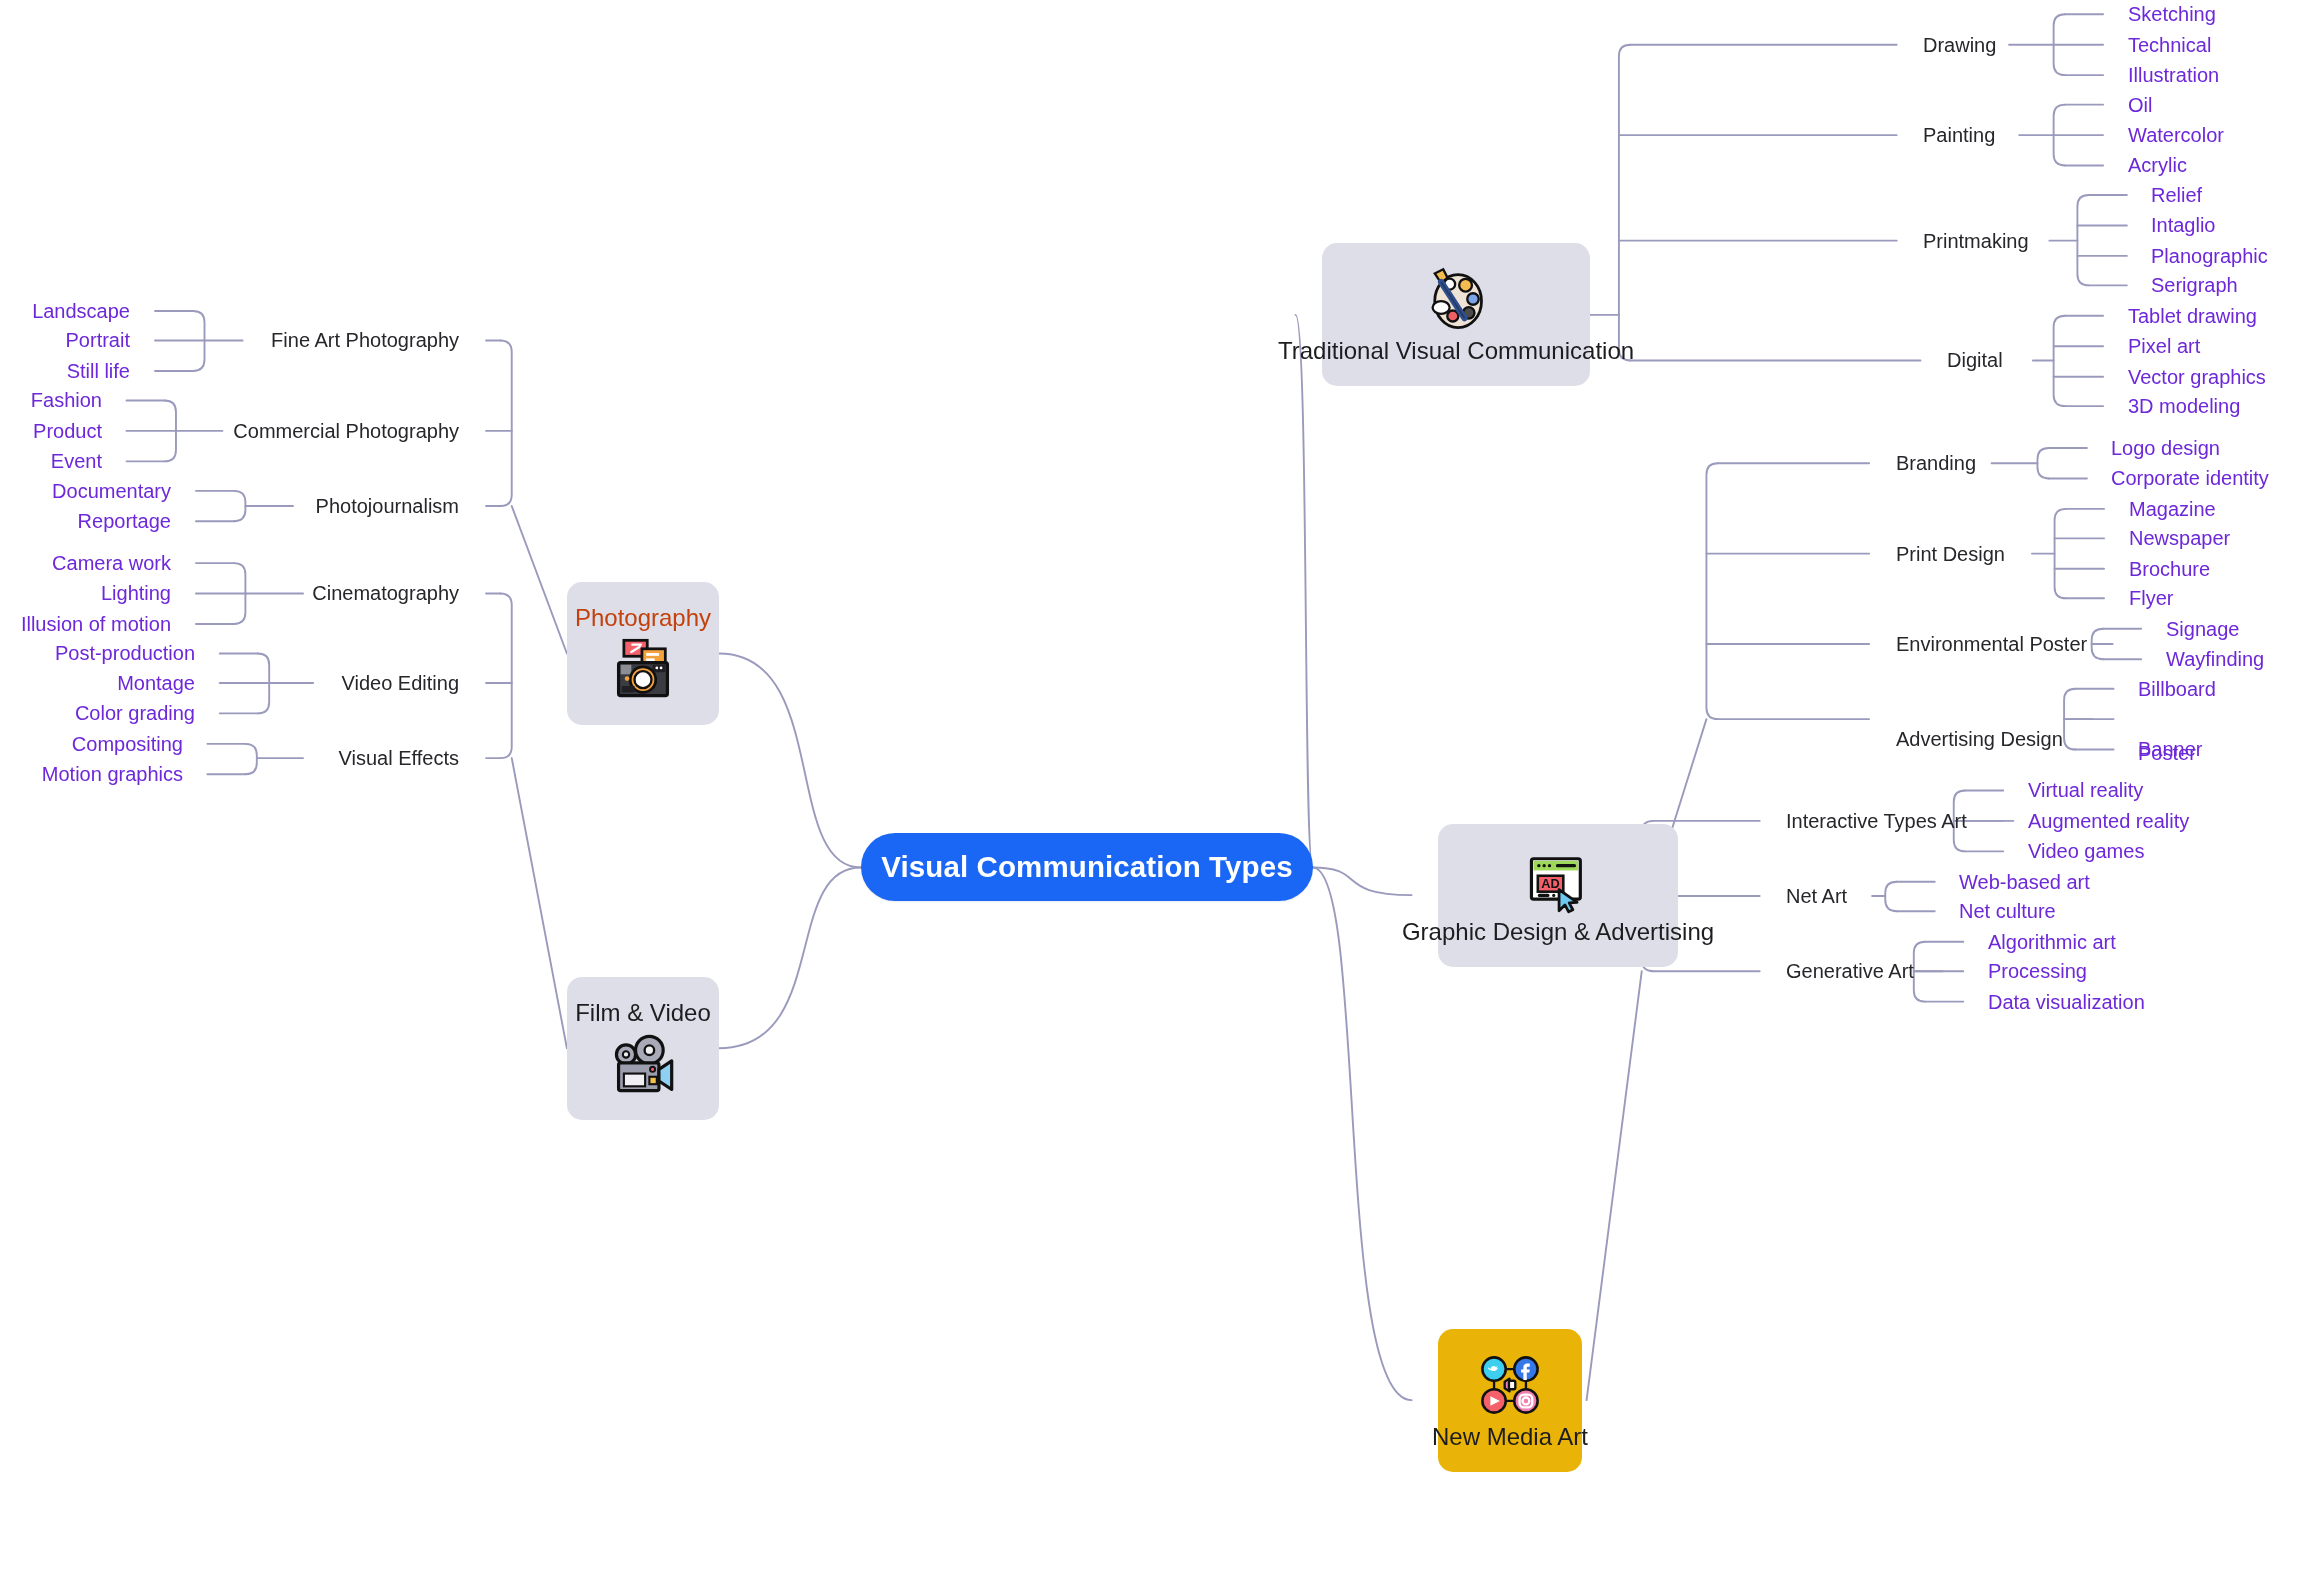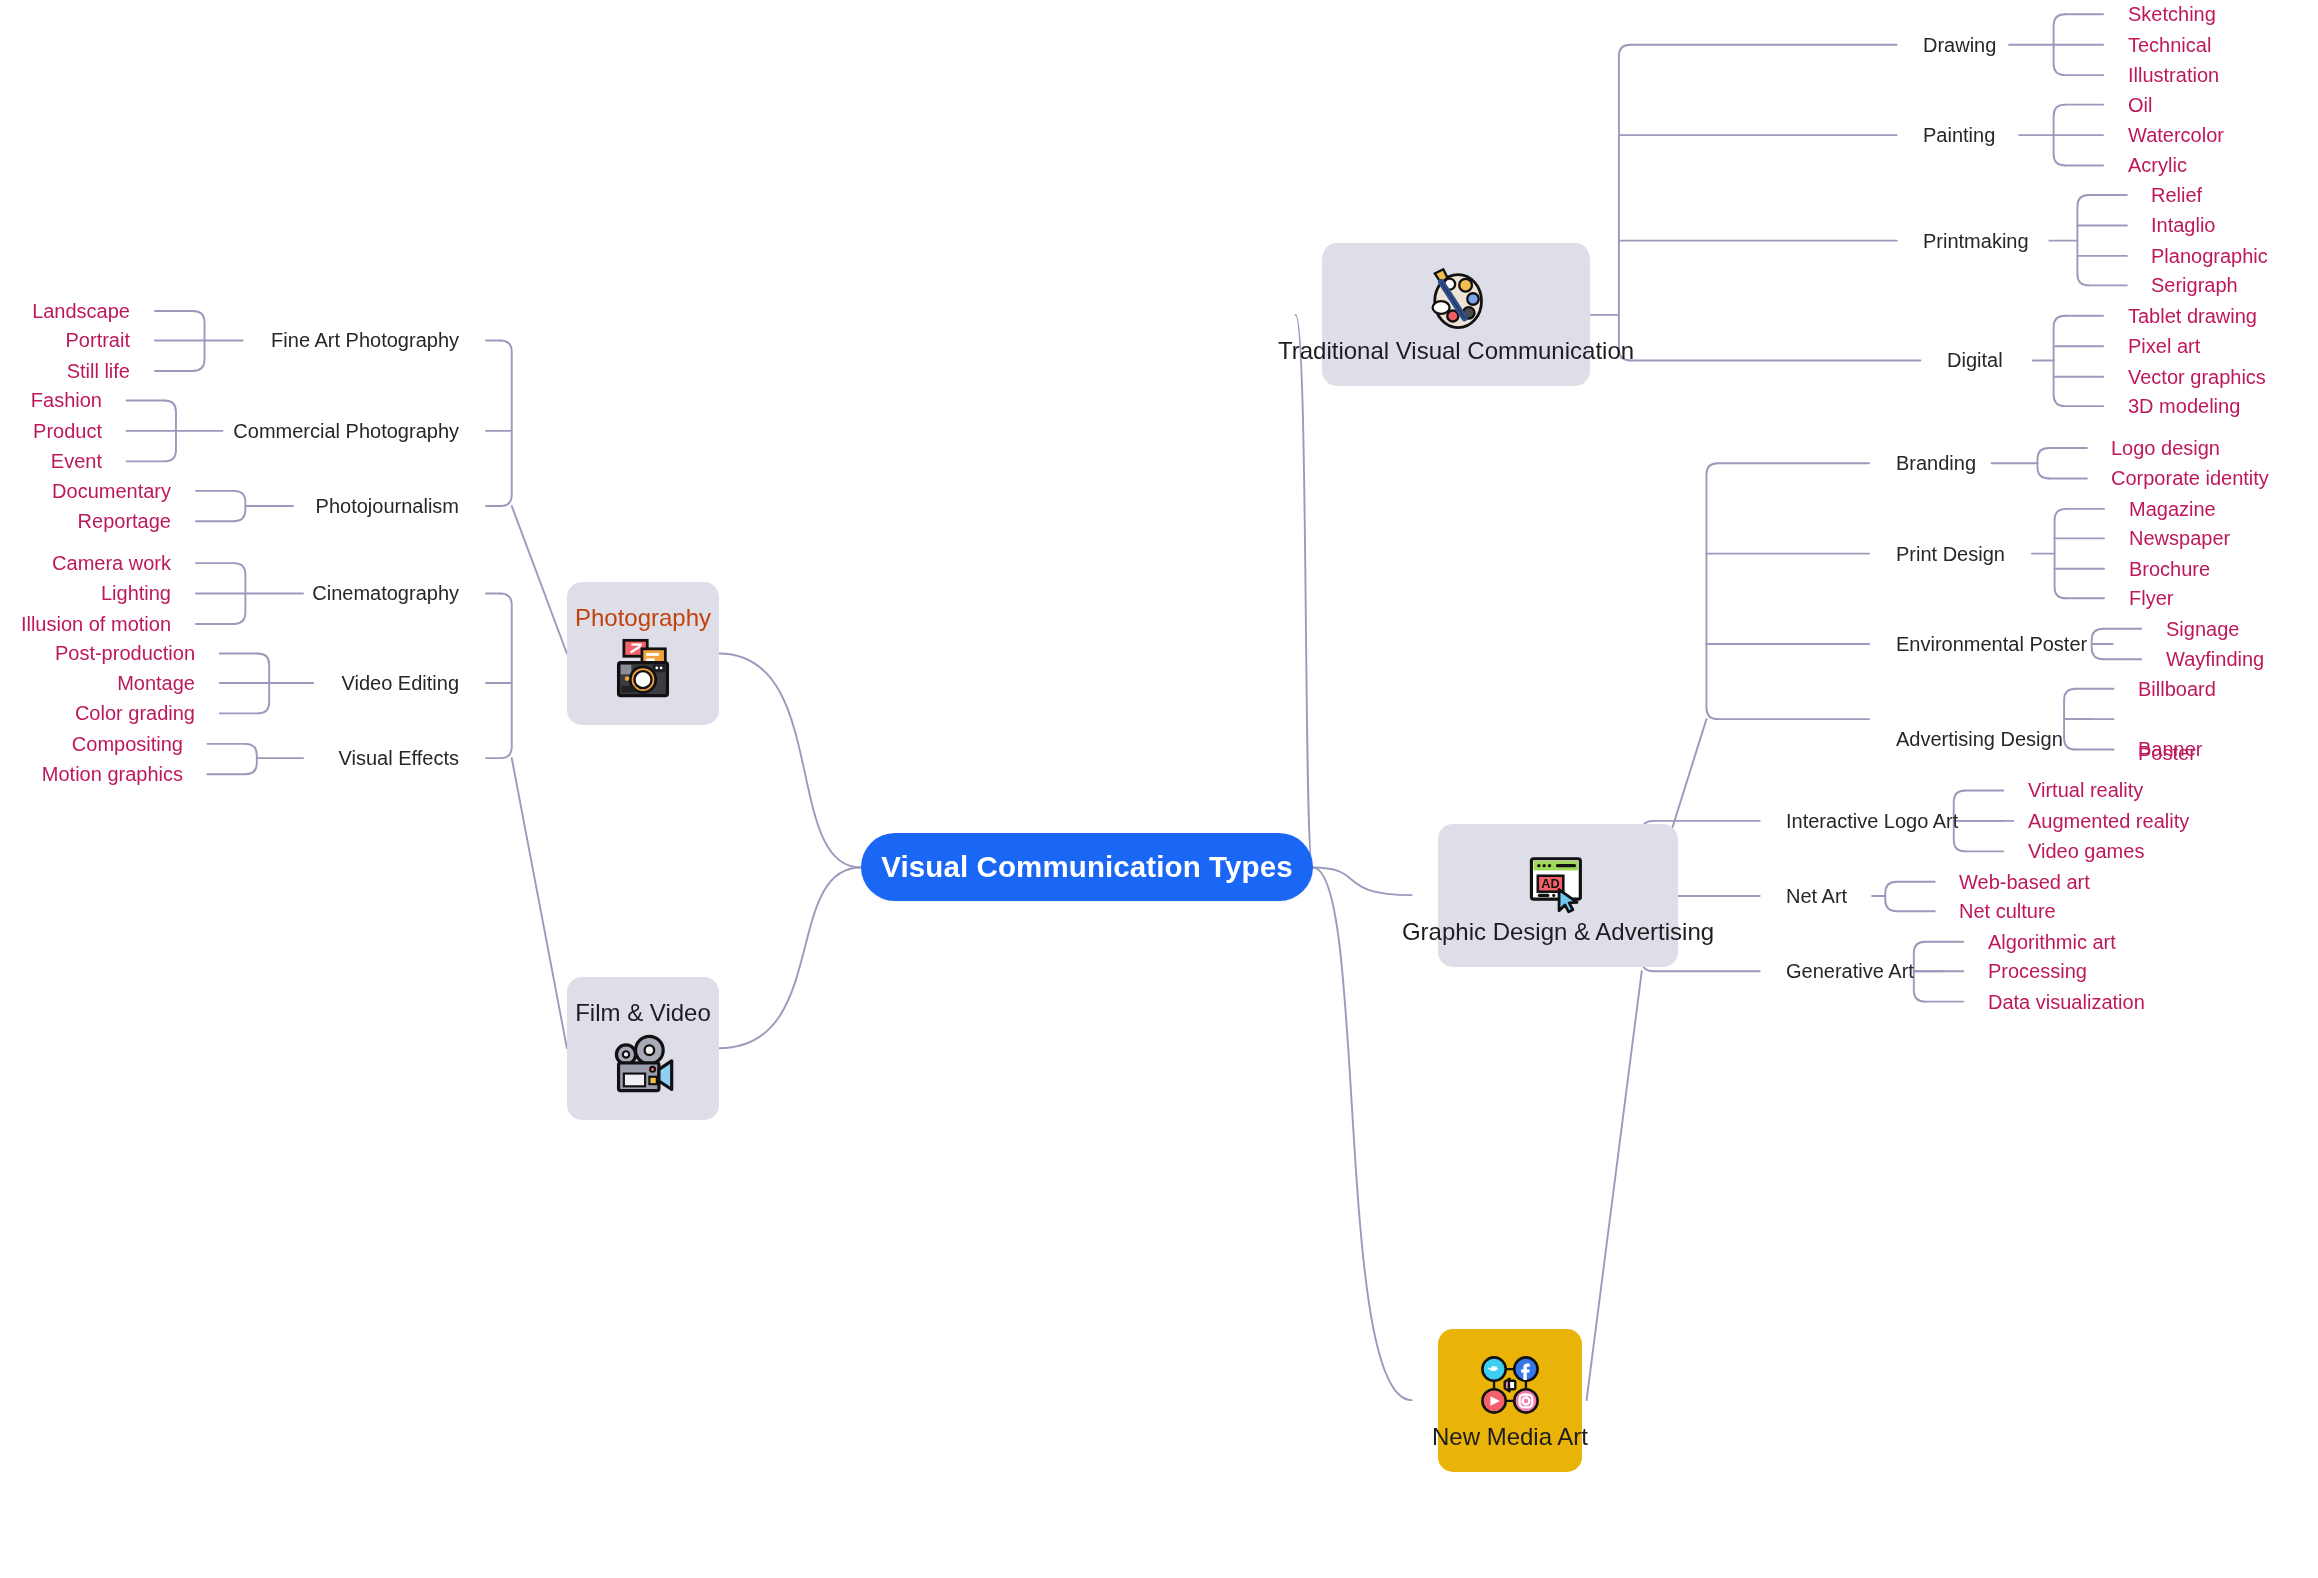--- a/index.html
+++ b/index.html
@@ -72,21 +72,21 @@
   .text-node {
     position: absolute;
     font-size: 20px;
     color: #26262b;
     white-space: nowrap;
     line-height: 1;
     transform: translateY(-50%);
   }
   .text-node.align-left { text-align: left; }
   .text-node.align-right { text-align: right; transform: translate(-100%, -50%); }
-  .text-node.lvl3 { font-size: 20px; color: #be185d; }
+  .text-node.lvl3 { font-size: 20px; color: #6d28d9; }
 </style>
 </head>
 <body>
 
 <div id="stage">
   <svg id="links" viewBox="0 0 2438 1660">
       <path d="M 1380 912 C 1370.1 912 1376.04 331 1362 331" fill="none" stroke="#9a9abd" stroke-width="2" stroke-linecap="round"></path>
       <path d="M 1714 47 Q 1702 47 1702 59 L 1702 367 Q 1702 379 1714 379" fill="none" stroke="#9a9abd" stroke-width="2" stroke-linecap="round"></path>
       <path d="M 1644 331 L 1702 331" fill="none" stroke="#9a9abd" stroke-width="2" stroke-linecap="round"></path>
       <path d="M 1714 47 L 1994 47" fill="none" stroke="#9a9abd" stroke-width="2" stroke-linecap="round"></path>
@@ -286,21 +286,21 @@
       <path d="M13.5 42.5 L22.5 47 L13.5 51.5 Z" fill="#fff"></path>
       <circle cx="47" cy="47" r="11" fill="#ef7fae" stroke="#111" stroke-width="2.4"></circle>
       <rect x="41" y="41" width="12" height="12" rx="4" fill="none" stroke="#fff" stroke-width="2.2"></rect>
       <circle cx="47" cy="47" r="3.2" fill="none" stroke="#fff" stroke-width="2.2"></circle>
       <path d="M27 29 L31.5 26 L31.5 38 L27 35 Z" fill="#ef7fae" stroke="#111" stroke-width="2.2" stroke-linejoin="round"></path>
       <rect x="31" y="28" width="6" height="8" rx="1.5" fill="#fff" stroke="#111" stroke-width="2.2"></rect>
     </svg>
         </span>
         <span class="branch-label" style="color: rgb(29, 29, 32);">New Media Art</span>
       </div>
-      <div class="text-node align-left lvl2" style="left: 1786px; top: 821px;">Interactive Logo Art</div>
+      <div class="text-node align-left lvl2" style="left: 1786px; top: 821px;">Interactive Types Art</div>
       <div class="text-node align-left lvl3" style="left: 2028px; top: 790px;">Virtual reality</div>
       <div class="text-node align-left lvl3" style="left: 2028px; top: 821px;">Augmented reality</div>
       <div class="text-node align-left lvl3" style="left: 2028px; top: 851px;">Video games</div>
       <div class="text-node align-left lvl2" style="left: 1786px; top: 896px;">Net Art</div>
       <div class="text-node align-left lvl3" style="left: 1959px; top: 882px;">Web-based art</div>
       <div class="text-node align-left lvl3" style="left: 1959px; top: 911px;">Net culture</div>
       <div class="text-node align-left lvl2" style="left: 1786px; top: 971px;">Generative Art</div>
       <div class="text-node align-left lvl3" style="left: 1988px; top: 942px;">Algorithmic art</div>
       <div class="text-node align-left lvl3" style="left: 1988px; top: 971px;">Processing</div>
       <div class="text-node align-left lvl3" style="left: 1988px; top: 1002px;">Data visualization</div>

